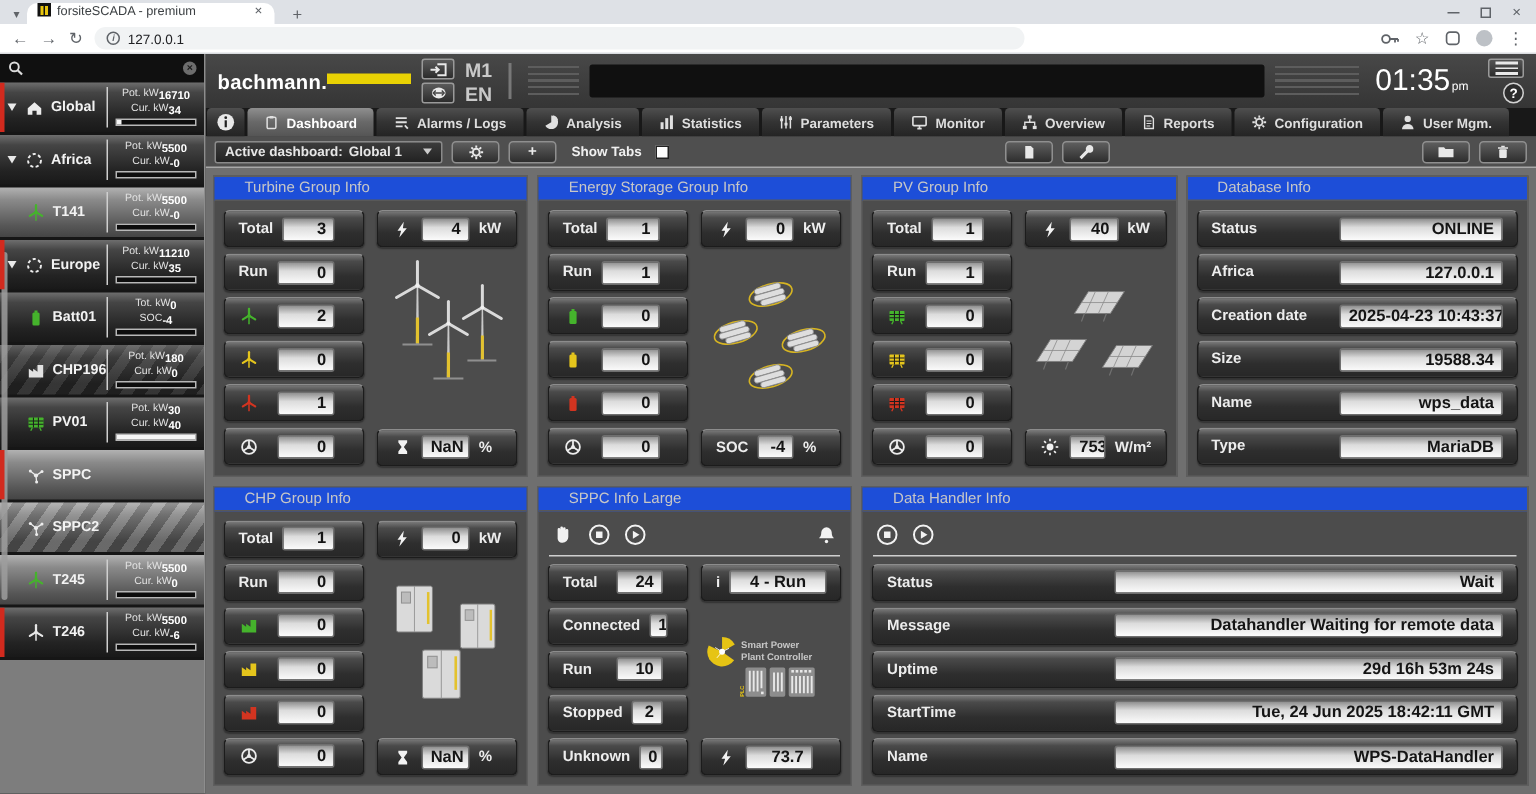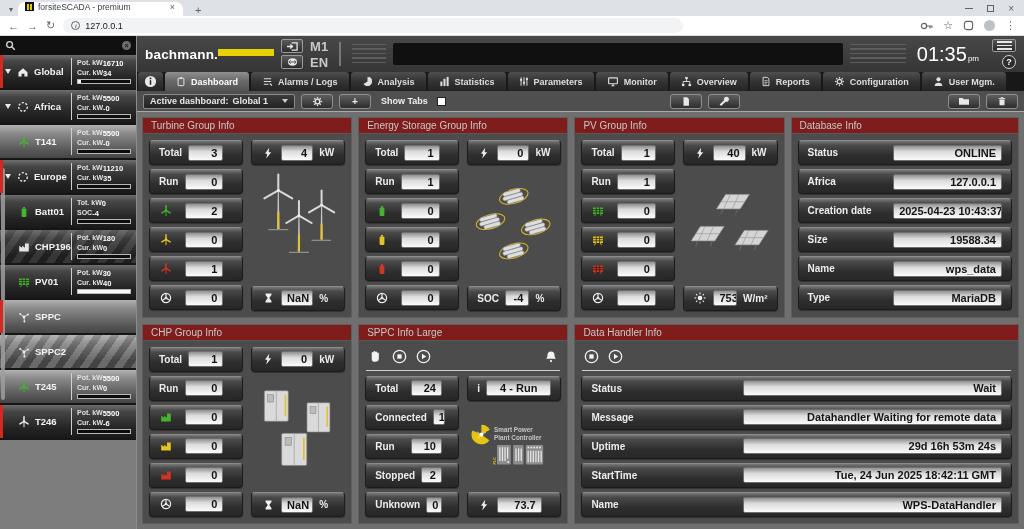--- a/index.html
+++ b/index.html
@@ -39,21 +39,21 @@
   .titem.light{background:linear-gradient(180deg,#b2b2b2 0,#8a8a8a 25%,#565656 78%,#454545 100%)}
   .titem.hatch.dark{background:repeating-linear-gradient(125deg,rgba(255,255,255,.10) 0 7px,rgba(0,0,0,0) 7px 14px),linear-gradient(180deg,#5e5e5e 0,#3b3b3b 25%,#1f1f1f 78%)}
   .titem.hatch.light{background:repeating-linear-gradient(125deg,rgba(255,255,255,.16) 0 7px,rgba(0,0,0,.12) 7px 14px),linear-gradient(180deg,#a8a8a8 0,#7f7f7f 25%,#4d4d4d 78%)}
   .titem.red::before{content:"";position:absolute;left:0;top:0;bottom:0;width:3px;background:#d22a1e;z-index:2}
   .tleft{flex:1;display:flex;align-items:center;gap:4px;padding-left:5px;min-width:0}
   .tchev{width:0;height:0;border-left:3.5px solid transparent;border-right:3.5px solid transparent;border-top:5px solid #e9e9e9;flex:0 0 auto}
   .tindent{width:7px;flex:0 0 7px}
   .ticon{width:15px;flex:0 0 15px;display:flex;justify-content:center}
   .tname{font-size:9.5px;font-weight:bold;color:#f3f3f3;white-space:nowrap;overflow:hidden}
   .tvals{width:63px;flex:0 0 63px;margin:3px 2px 3px 0;padding:1px 3px 1px 5px;border-left:1px solid #cfcfcf;display:flex;flex-direction:column;justify-content:space-between}
-  .tvrow{display:flex;justify-content:flex-start;font-size:7px;color:#e2e2e2;font-weight:bold}
+  .tvrow{display:flex;justify-content:center;font-size:7px;color:#e2e2e2;font-weight:normal}
   .tvrow b{font-size:7.5px;color:#fff}
   .tbar{height:5px;border:1px solid #b8b8b8;background:#0d0d0d}
   .tbar i{display:block;height:100%;background:#f6f6f6}
   .sidebar-rest{flex:1;background:#7d7d7d}
   
   .main{flex:1;display:flex;flex-direction:column;min-width:0}
   
   .hdr{height:36px;background:linear-gradient(180deg,#484848,#353535);display:flex;align-items:center;padding:0 6px 0 8px;gap:7px}
   .logo{display:flex;flex-direction:row;justify-content:space-between}
   .logo-text{font-size:13.5px;font-weight:bold;color:#fff;letter-spacing:.2px}
@@ -82,21 +82,21 @@
   .dselect{width:152px;height:15px;background:linear-gradient(180deg,#3c3c3c,#222);border:1px solid #8a8a8a;border-radius:2px;display:flex;align-items:center;gap:4px;padding:0 6px;font-size:9px;font-weight:bold;color:#e6e6e6}
   .dsel-chev{margin-left:auto;width:0;height:0;border-left:3px solid transparent;border-right:3px solid transparent;border-top:4px solid #ccc}
   .tbtn{width:32px;height:15px;background:linear-gradient(180deg,#5e5e5e,#2e2e2e);border:1px solid #8f8f8f;border-radius:3px;display:flex;align-items:center;justify-content:center;color:#ececec;font-size:10px;font-weight:bold}
   .showtabs{font-size:9px;font-weight:bold;color:#f0f0f0;margin-left:4px}
   .chk{width:9px;height:9px;background:#fff;border:1px solid #222;display:inline-block;margin-left:3px}
   .spacer1{width:212px}.spacer2{flex:1}
   
   .panels{flex:1;min-height:0;padding:5px;display:grid;grid-template-columns:repeat(4,1fr);grid-template-rows:1fr 1fr;gap:6px}
   .panel{display:flex;flex-direction:column;background:#4c4c4c;border:1px solid #5e5e5e;min-height:0}
   .panel.wide{grid-column:3/5}
-  .ptitle{height:16px;line-height:16px;padding:0 8px;font-size:10px;color:#c7c7c7;background:#7f1d1d;border-bottom:1px solid #585858;flex:0 0 16px}
+  .ptitle{height:16px;line-height:16px;padding:0 20px;font-size:10px;color:#c7c7c7;background:#1d4ed8;border-bottom:1px solid #585858;flex:0 0 16px}
   .pbody{flex:1;min-height:0;padding:6px;display:flex;gap:8px}
   .pbody.col{flex-direction:column;gap:0;justify-content:space-between}
   .stat-col{flex:1;display:flex;flex-direction:column;justify-content:space-between;min-width:0}
   .right-col{flex:1;display:flex;flex-direction:column;justify-content:space-between;gap:4px;min-width:0}
   .graphic{flex:1;min-height:0;display:flex;align-items:center;justify-content:center}
   .graphic svg{width:92%;height:96%}
   .stat{position:relative;display:flex;align-items:center;gap:6px;height:25px;flex:0 0 25px;padding:0 9px;border-radius:4px;background:linear-gradient(180deg,#787878 0,#4a4a4a 18%,#2e2e2e 62%,#272727 100%);border:1px solid #1c1c1c;border-top-color:#8c8c8c;box-shadow:0 1px 1px rgba(0,0,0,.35)}
   .slabel{font-size:10px;font-weight:bold;color:#ededed;white-space:nowrap}
   .sicon{width:14px;flex:0 0 14px;display:flex;justify-content:center}
   .field{height:16px;line-height:15px;background:linear-gradient(180deg,#909090 0,#dcdcdc 40%,#fbfbfb 100%);border:1px solid #6f6f6f;border-radius:2px;color:#141414;font-size:11px;font-weight:bold;text-align:right;padding:0 5px;overflow:hidden;white-space:nowrap}

